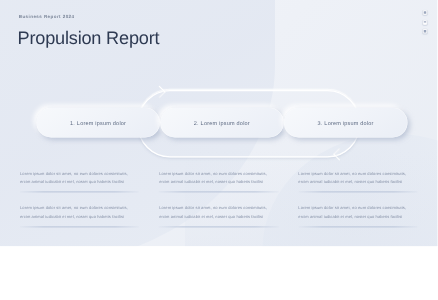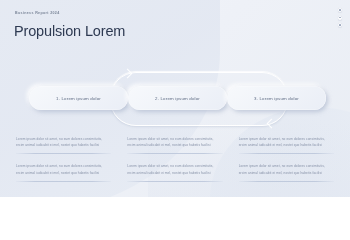--- a/index.html
+++ b/index.html
@@ -195,21 +195,21 @@
 </head>
 <body>
 
 <div id="slide">
 
   <div class="blob"></div>
   <div class="blob2"></div>
   <div class="blob3"></div>
 
   <div class="eyebrow">Business Report 2024</div>
-  <div class="title">Propulsion Lorem</div>
+  <div class="title">Propulsion Report</div>
 
   <div class="corner-marks">
     <div class="cmark"></div>
     <div class="cmark"></div>
     <div class="cmark"></div>
   </div>
 
   <div class="track"></div>
   <div class="arrow arrow-right"></div>
   <div class="arrow arrow-left"></div>

